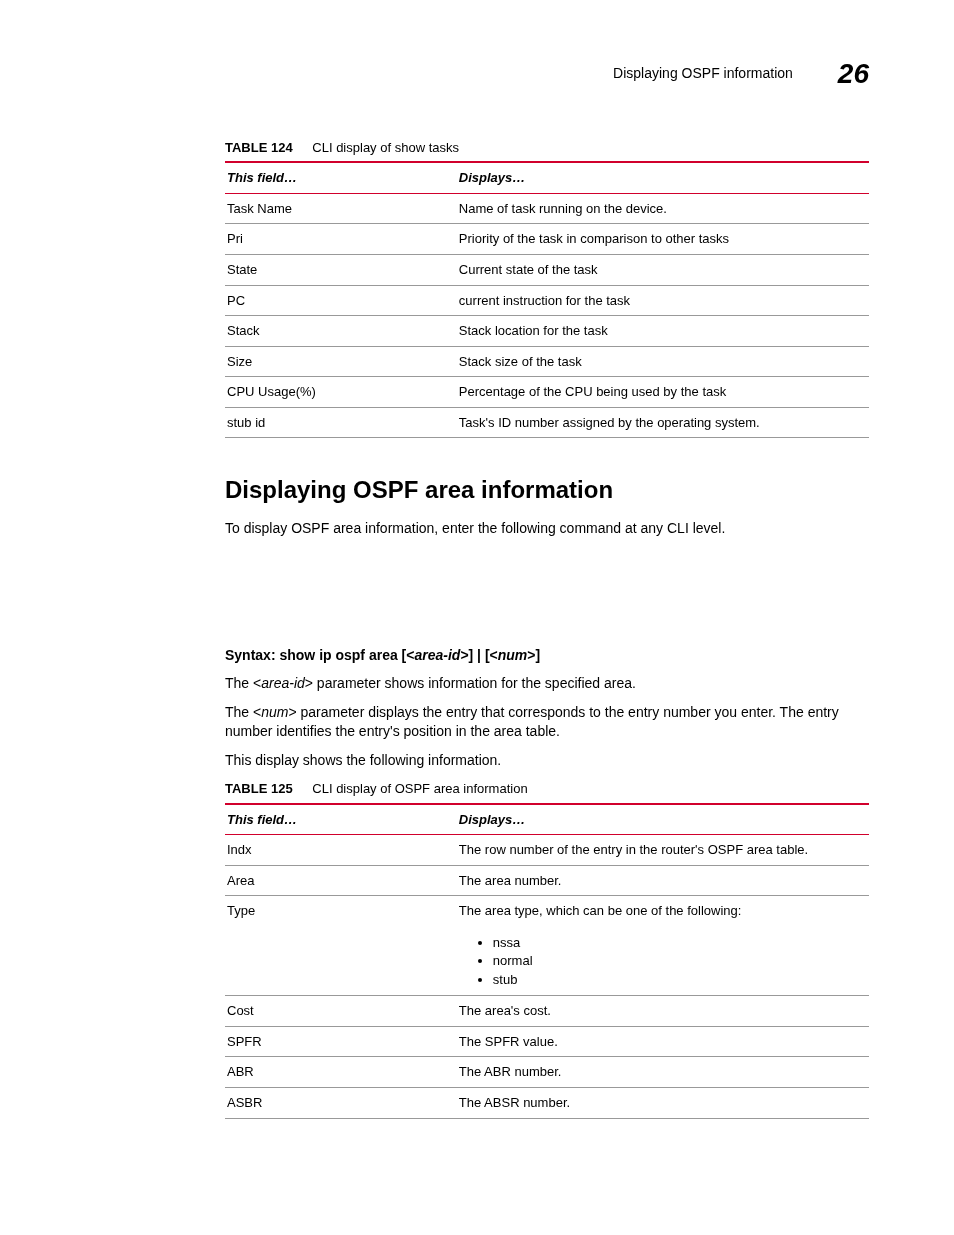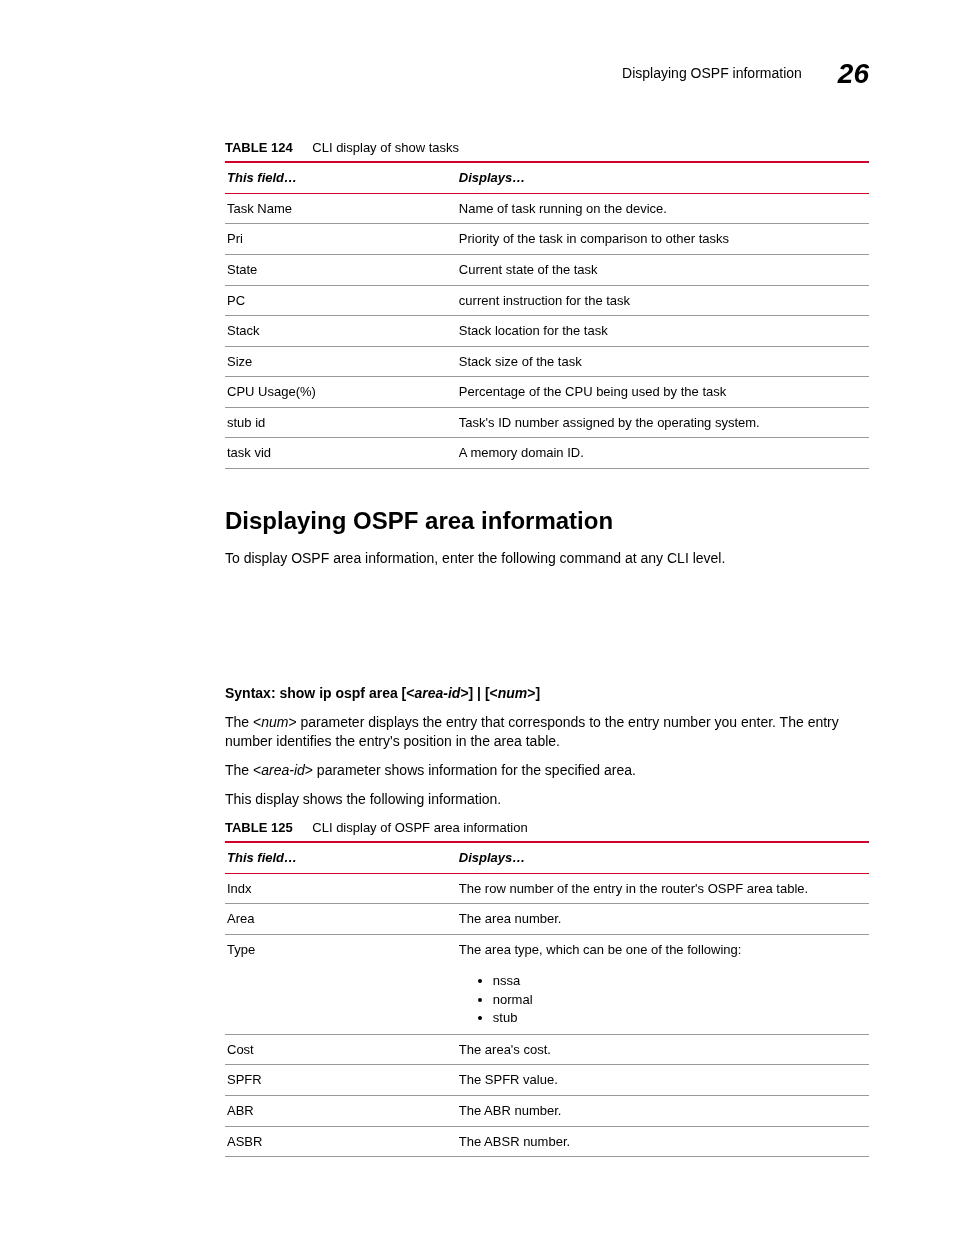--- a/index.html
+++ b/index.html
@@ -12,21 +12,21 @@
     line-height: 1.35;
     width: 954px;
   }
   .page {
     padding: 55px 85px 60px 225px;
   }
   .header {
     display: flex;
     justify-content: flex-end;
     align-items: center;
-    gap: 36px;
+    gap: 45px;
     margin-bottom: 46px;
   }
   .header-num {
     font-size: 28px;
     font-weight: 600;
     font-family: Arial, Helvetica, sans-serif;
     font-style: italic;
   }
   .table-caption {
     font-size: 13px;
@@ -62,21 +62,21 @@
     font-weight: 600;
     margin: 36px 0 12px 0;
     font-family: Arial, Helvetica, sans-serif;
   }
   p.body {
     font-size: 14px;
     margin: 10px 0;
   }
   .syntax {
     font-size: 14px;
-    margin: 10px 0;
+    margin: 2px 0;
   }
   .syntax .kw {
     font-weight: bold;
   }
   .syntax em {
     font-style: italic;
   }
   ul.bullets {
     margin: 14px 0 0 0;
     padding-left: 34px;
@@ -136,44 +136,40 @@
           <td>Stack size of the task</td>
         </tr>
       <tr>
           <td>CPU Usage(%)</td>
           <td>Percentage of the CPU being used by the task</td>
         </tr>
       <tr>
           <td>stub id</td>
           <td>Task's ID number assigned by the operating system.</td>
         </tr>
-      <tr>
-          <td>task vid</td>
-          <td>A memory domain ID.</td>
-        </tr>
     </tbody>
   </table>
 
   <h2 class="section">Displaying OSPF area information</h2>
   <p class="body">To display OSPF area information, enter the following command at any CLI level.</p>
 
   <div class="gap"></div>
 
   <p class="syntax">
     <span class="kw">Syntax:</span>
     <span> </span>
     <span class="kw">show ip ospf area</span><span class="kw"> [&lt;</span><em><span class="kw">area-id</span></em><span class="kw">&gt;] | [&lt;</span><em><span class="kw">num</span></em><span class="kw">&gt;]</span>
   </p>
 
   <p class="body">
+    <span>The &lt;</span><em><span>area-id</span></em><span>&gt; parameter shows information for the specified area.</span>
+  </p>
+
+  <p class="body">
     <span>The &lt;</span><em><span>num</span></em><span>&gt; parameter displays the entry that corresponds to the entry number you enter. The entry number identifies the entry's position in the area table.</span>
-  </p>
-
-  <p class="body">
-    <span>The &lt;</span><em><span>area-id</span></em><span>&gt; parameter shows information for the specified area.</span>
   </p>
 
   <p class="body">This display shows the following information.</p>
 
   <div class="table-caption">
     <span class="tlabel">TABLE 125</span>
     <span>CLI display of OSPF area information</span>
   </div>
   <table class="doc">
     <thead>

